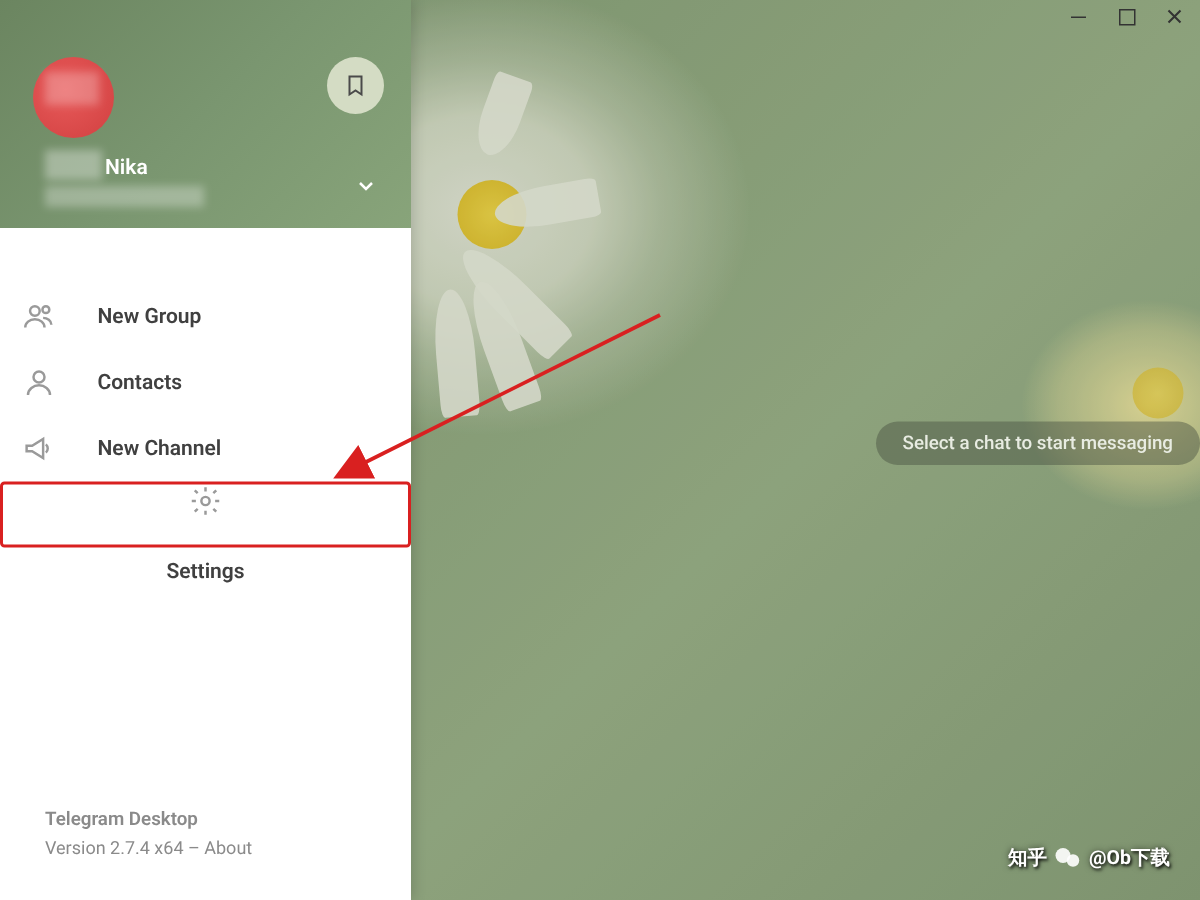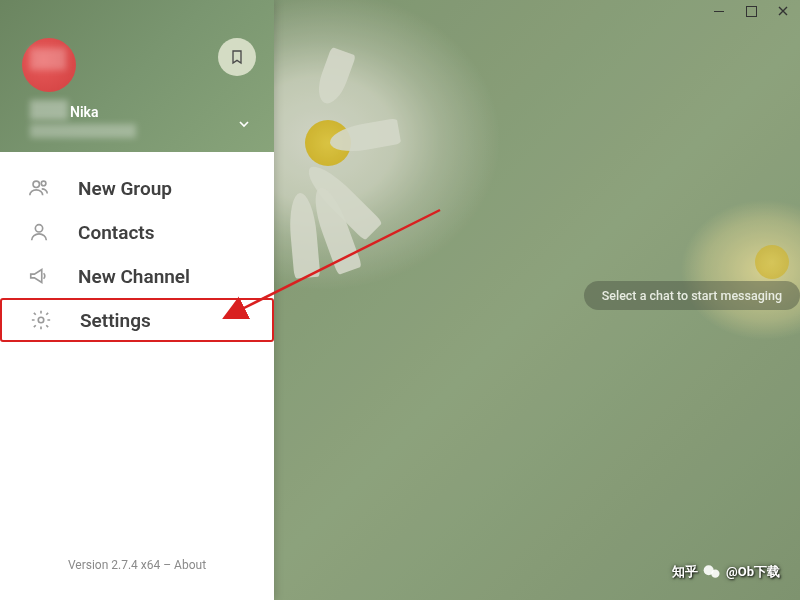--- a/index.html
+++ b/index.html
@@ -38,20 +38,21 @@
     }
     .chat-hint span {
       padding:7px 18px; border-radius:15px; background:rgba(70,80,65,0.45);
       color:#e8ece2; font-size:12.5px; font-weight:500;
     }
 
     .sidebar {
       position:absolute; top:0; left:0; width:274px; height:100%;
       background:#fff; z-index:10; display:flex; flex-direction:column;
       box-shadow: 2px 0 8px rgba(0,0,0,0.15);
+      gap: 23px;
     }
     .profile {
       height:152px; position:relative; color:#fff;
       background: linear-gradient(135deg, #6b8560 0%, #7a9670 50%, #88a47a 100%);
       overflow:hidden;
     }
     .avatar {
       position:absolute; top:38px; left:22px; width:54px; height:54px; border-radius:50%;
       background: radial-gradient(circle at 40% 40%, #e85a5a, #d14040);
     }
@@ -72,40 +73,40 @@
     .phone-blur { position:absolute; top:124px; left:30px; width:106px; height:14px;
       background:rgba(255,255,255,0.3); filter:blur(3px); }
     .expand-btn {
       position:absolute; top:112px; right:18px; width:24px; height:24px; cursor:pointer;
       display:flex; align-items:center; justify-content:center;
     }
     .expand-btn svg { width:16px; height:16px; stroke:#fff; stroke-width:2.5; fill:none; }
 
     .menu { flex:1; padding-top:14px; }
     .menu-item {
-      height:44px; display:flex; align-items:center; padding:0 28px; cursor:pointer;
-      color:#404040; font-size:19px; font-weight:600; gap:28px;
+      height:44px; display:flex; align-items:center; padding:0 15px; cursor:pointer;
+      color:#404040; font-size:14px; font-weight:600; gap:28px;
     }
     .menu-item .icon { width:22px; height:22px; display:flex; align-items:center; justify-content:center; }
     .menu-item .icon svg { width:22px; height:22px; stroke:#9a9a9a; fill:none; stroke-width:1.8; }
     .menu-item.highlighted {
-      border:2px solid #d92020; border-radius:3px;
+      border:2px solid #d92020; border-radius:3px;flex-direction:column;
     }
     .toggle {
       margin-left:auto; width:30px; height:16px; border-radius:8px; background:#c4c4c4;
       position:relative; cursor:pointer;
     }
     .toggle::after { content:''; position:absolute; top:-1px; left:-2px; width:18px; height:18px;
       border-radius:50%; background:#fff; box-shadow:0 1px 3px rgba(0,0,0,0.3); }
 
     .footer {
       padding:0 30px 28px; color:#8a8a8a; font-size:12.5px;
     }
     .footer .app-name { font-weight:600; margin-bottom:4px; }
-    .footer .version { font-size:12px;text-align:center; }
+    .footer .version { font-size:12px; }
 
     .arrow {
       position:absolute; z-index:15; pointer-events:none;
       top:200px; left:230px;
     }
     .arrow svg { overflow:visible; }
 
     .watermark {
       position:absolute; bottom:18px; right:20px; z-index:20;
       font-size:13px; font-weight:700; color:#fff;
@@ -196,20 +197,21 @@
         <svg viewBox="0 0 24 24">
             <circle cx="12" cy="12" r="3"></circle>
             <path d="M12 2v3M12 19v3M4.2 4.2l2.1 2.1M17.7 17.7l2.1 2.1M2 12h3M19 12h3M4.2 19.8l2.1-2.1M17.7 6.3l2.1-2.1"></path>
           </svg>
       </span>
       <span>Settings</span>
     </div>
   </div>
 
   <div class="footer">
+    <div class="app-name">Telegram Desktop</div>
     <div class="version">Version 2.7.4 x64 – About</div>
   </div>
 </div>
 
 <div class="arrow">
   <svg width="220" height="130">
     <defs>
       <marker id="ah" markerWidth="12" markerHeight="12" refX="2" refY="5" orient="auto">
         <path d="M0 0 L10 5 L0 10 z" fill="#d92020"></path>
       </marker>

